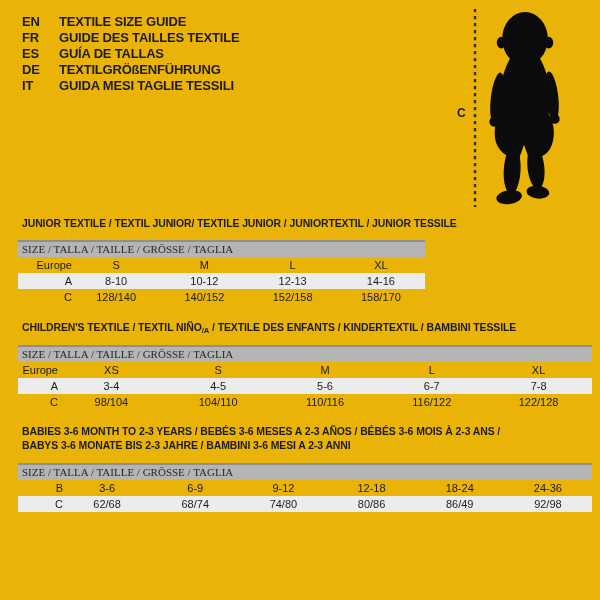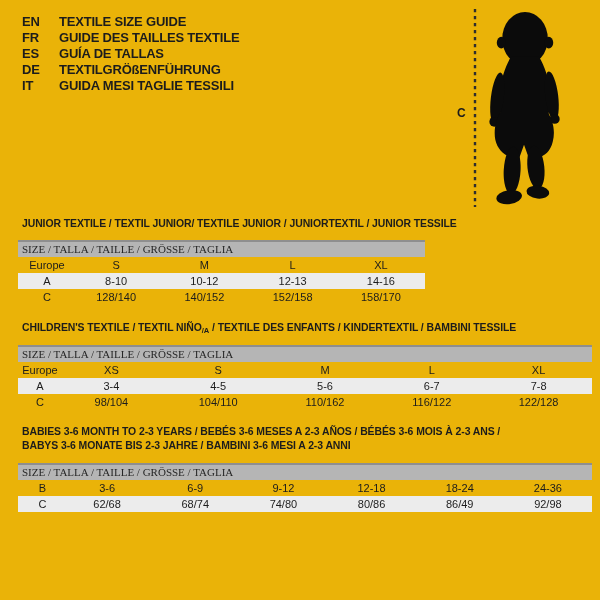--- a/index.html
+++ b/index.html
@@ -34,21 +34,21 @@
   .size-bar {
     height: 15px; line-height: 15px; font-size: 11px; padding-left: 4px;
     background: #b5b5b5; border-top: 2px solid #8e8e8e; color: #262626;
     white-space: nowrap; overflow: hidden; font-family: Liberation Serif, serif;
   }
   table.t { border-collapse: collapse; table-layout: fixed; width: 100%; }
   table.t td {
     height: 16px; padding: 0; font-size: 11px; text-align: center;
     vertical-align: middle; color: #1c1c1c; white-space: nowrap; overflow: hidden;
   }
-  table.t td.label { text-align: center; padding-left: 4px; }
+  table.t td.label { text-align: right; padding-left: 4px; }
   table.t tr.striped { background: #ececec; }
   .t-junior { width: 407px; }
   .t-wide { width: 574px; }
   .t-junior td.label { width: 50px; }
   .t-children td.label { width: 36px; }
   .t-babies td.label { width: 41px; }
 
   
   .footnotes { position: absolute; left: 22px; top: 536px; }
   .footnote {
@@ -163,21 +163,21 @@
             <td>3-4</td>
             <td>4-5</td>
             <td>5-6</td>
             <td>6-7</td>
             <td>7-8</td>
           </tr>
           <tr>
             <td class="label">C</td>
             <td>98/104</td>
             <td>104/110</td>
-            <td>110/162</td>
+            <td>110/116</td>
             <td>116/122</td>
             <td>122/128</td>
           </tr>
         </tbody>
     </table>
   </div>
 
   <div class="section-heading" style="top:424px">
     <div>BABIES 3-6 MONTH TO 2-3 YEARS / BEBÉS 3-6 MESES A 2-3 AÑOS / BÉBÉS 3-6 MOIS À 2-3 ANS /</div>
     <div>BABYS 3-6 MONATE BIS 2-3 JAHRE / BAMBINI 3-6 MESI A 2-3 ANNI</div>

